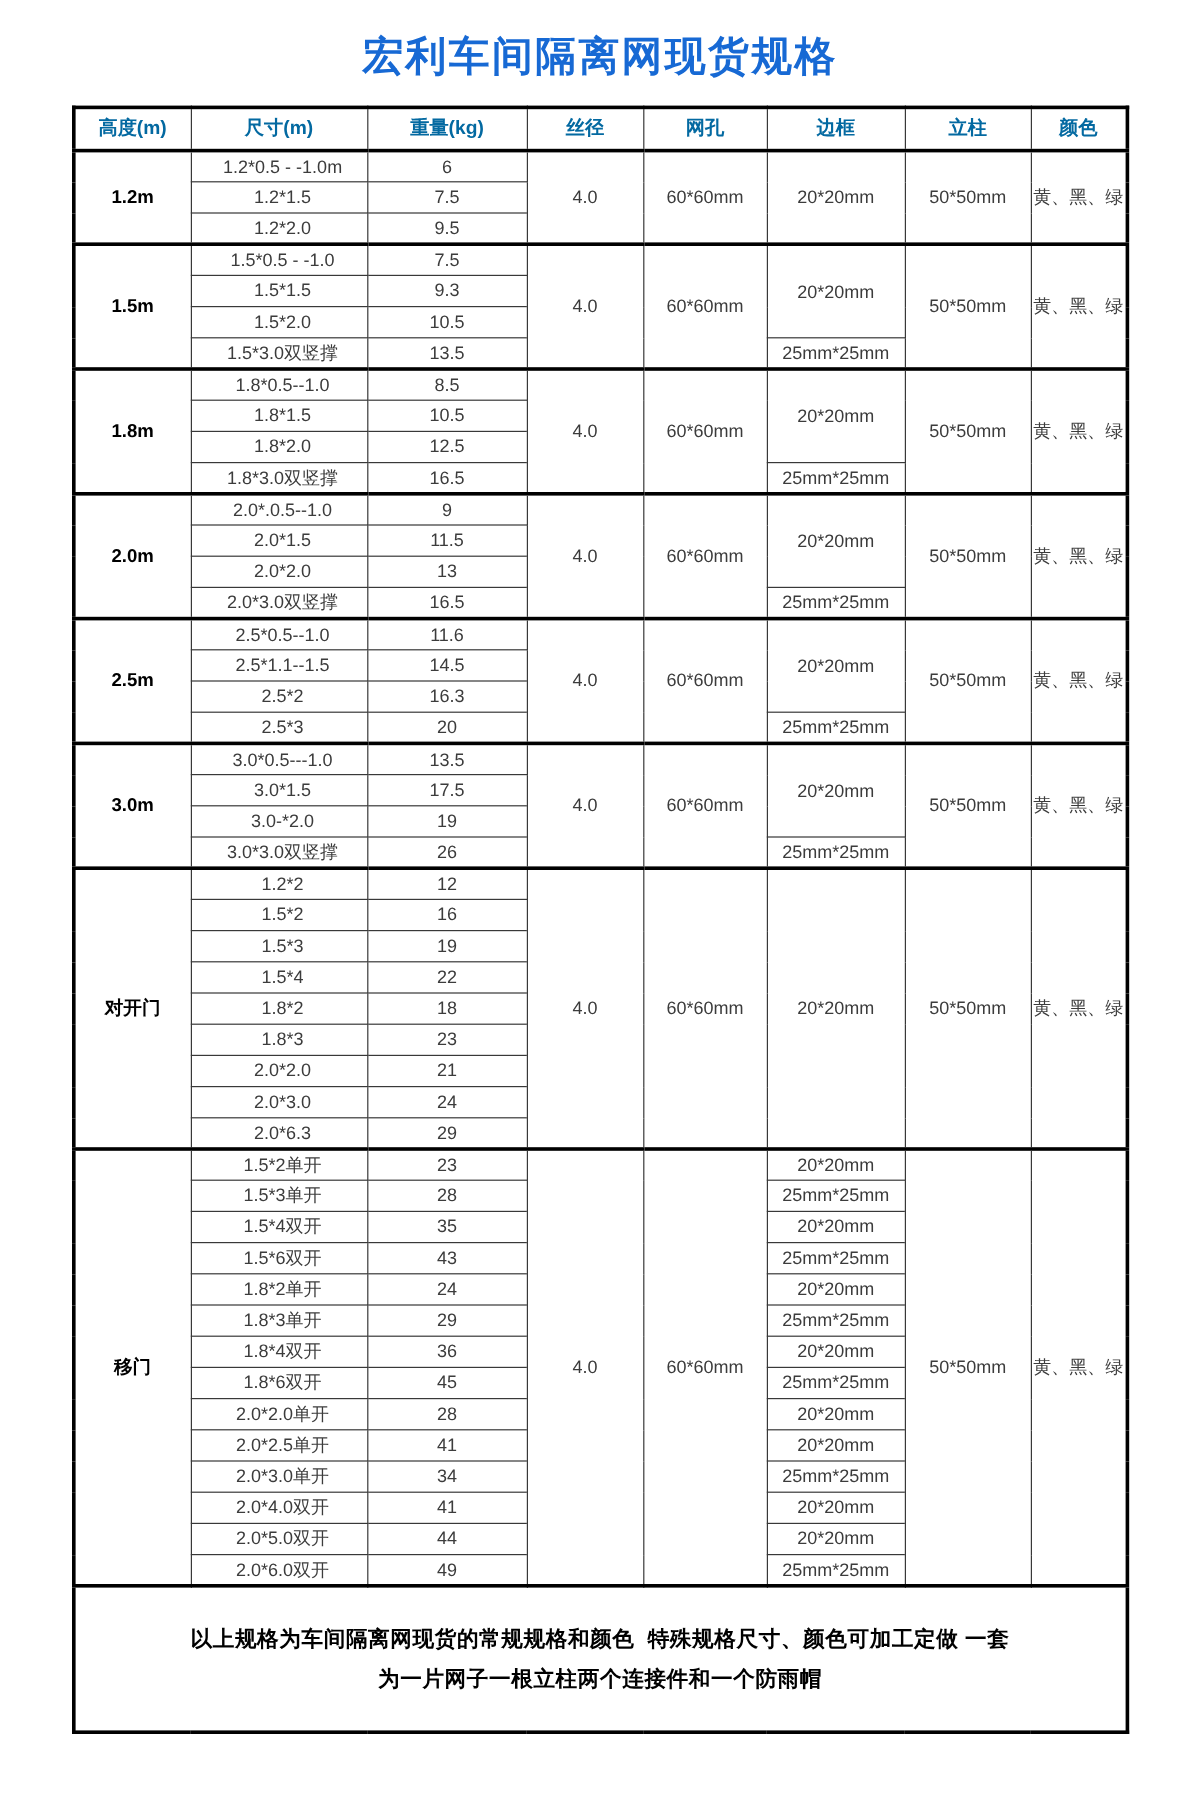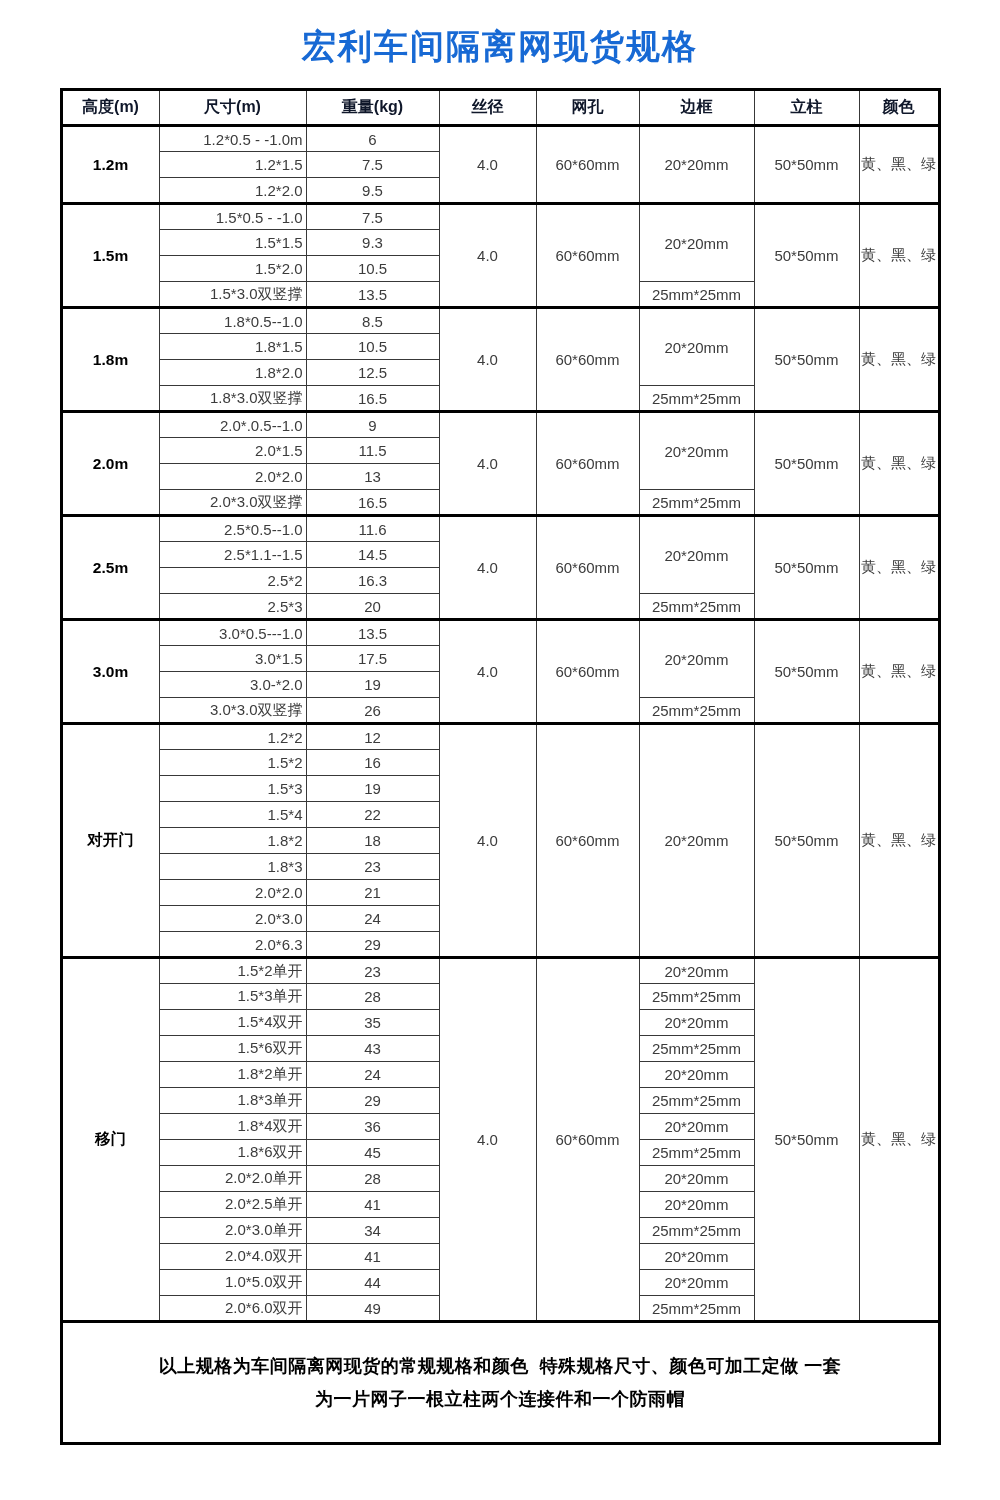--- a/index.html
+++ b/index.html
@@ -19,26 +19,26 @@
     border: 3px solid #000;
   }
   th, td {
     border: 1px solid #383838;
     font-size: 15px; color: #3c3c3c;
     text-align: center; vertical-align: middle;
     padding: 2px 3px; height: 26px; box-sizing: border-box;
     overflow: hidden; white-space: nowrap;
   }
   thead th {
-    font-weight: bold; color: #0f172a; font-size: 16px;
+    font-weight: bold; color: #0369a1; font-size: 16px;
     height: 36px; border-bottom: 3px solid #000;
   }
   tr.group-start > td { border-top: 3px solid #000; }
   td.height-label { font-weight: bold; color: #000000; font-size: 15.5px; }
-  td.size-cell { text-align: right; padding-left: 9px; }
+  td.size-cell { text-align: center; padding-left: 9px; }
   td.color-cell { padding: 2px 1px; }
   tfoot td.note-cell {
     border-top: 3px solid #000;
     height: 122px; white-space: normal;
     font-weight: bold; color: #000; font-size: 18px;
     padding: 6px 10px;
   }
   .note-line {
     text-align: center; line-height: 1.8; white-space: pre-wrap;
     letter-spacing: 0.5px;
@@ -308,21 +308,21 @@
           <td class="size-cell">2.0*3.0单开</td>
           <td class="weight-cell">34</td>
           <td class="frame-cell">25mm*25mm</td>
         </tr>
         <tr>
           <td class="size-cell">2.0*4.0双开</td>
           <td class="weight-cell">41</td>
           <td class="frame-cell">20*20mm</td>
         </tr>
         <tr>
-          <td class="size-cell">1.0*5.0双开</td>
+          <td class="size-cell">2.0*5.0双开</td>
           <td class="weight-cell">44</td>
           <td class="frame-cell">20*20mm</td>
         </tr>
         <tr>
           <td class="size-cell">2.0*6.0双开</td>
           <td class="weight-cell">49</td>
           <td class="frame-cell">25mm*25mm</td>
         </tr>
       </tbody>
     <tfoot>

